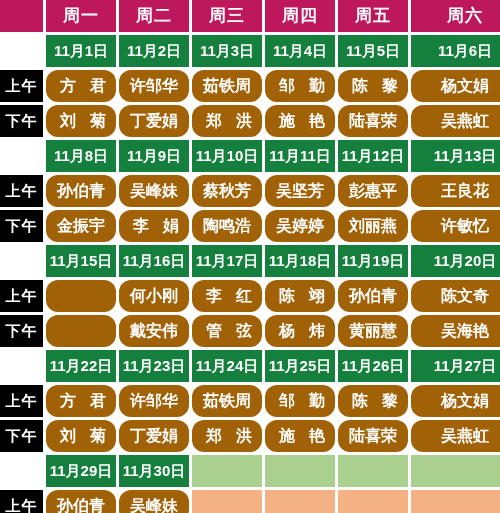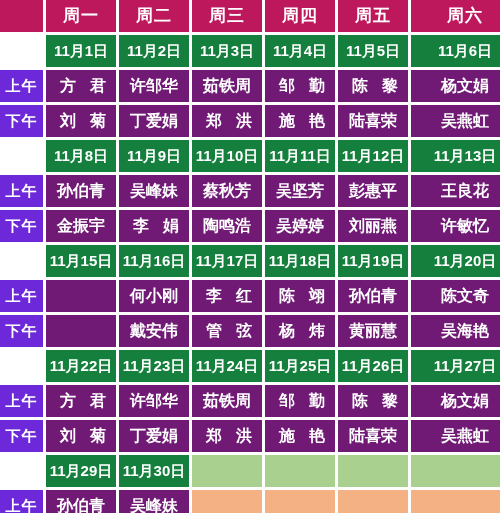--- a/index.html
+++ b/index.html
@@ -51,27 +51,28 @@
   }
   td.date {
     background: #15803d;
     font-size: 15px;
     letter-spacing: 0px;
   }
   td.date-empty {
     background: #A9D08E;
   }
   td.ampm {
-    background: #6d28d9;
+    background: #000000;
     font-size: 15px;
     letter-spacing: 1px;
   }
   td.name {
-    background: #701a75;
+    background: #a16207;
     font-size: 16px;
+    border-radius: 12px;
   }
   td.name-empty {
     background: #F4B183;
   }
 
   
   td.name .spread2 {
     display: inline-block;
     letter-spacing: 14px;
     text-indent: 14px;

